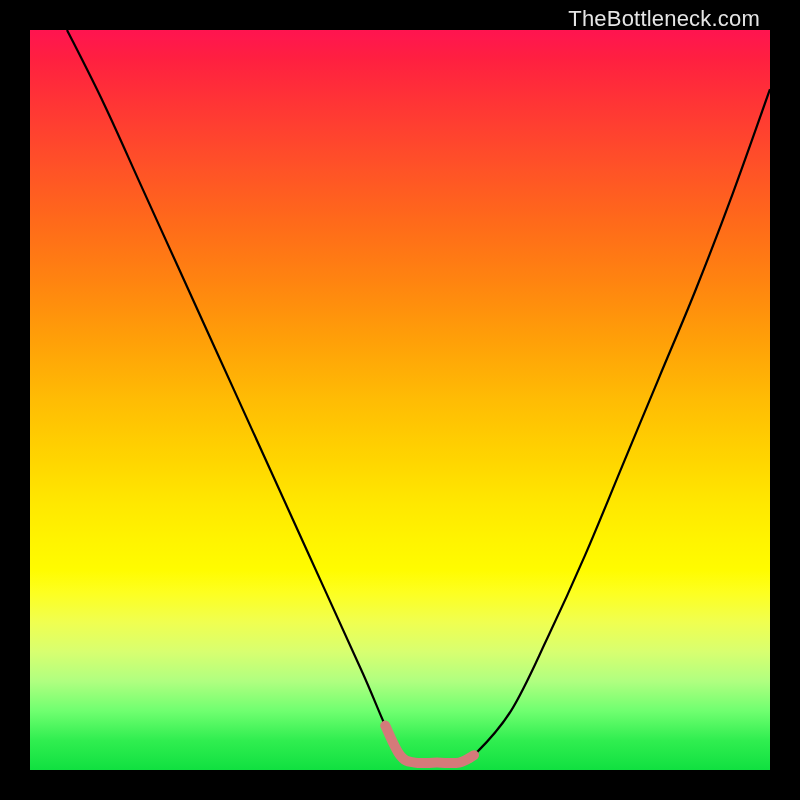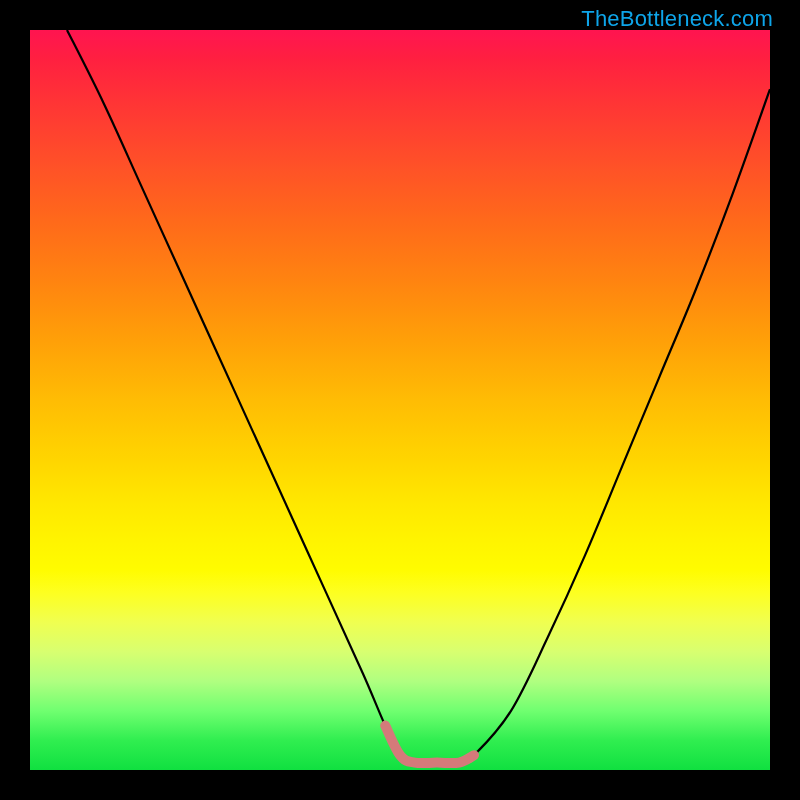--- a/index.html
+++ b/index.html
@@ -41,22 +41,22 @@
   .curve {
     position: absolute;
     left: 0; top: 0;
     width: 740px;
     height: 740px;
     pointer-events: none;
   }
   .watermark {
     position: absolute;
     top: 6px;
-    right: 27px;
-    color: #0ea5e9;
+    right: 40px;
+    color: #e5e5e5;
     font-size: 22px;
     font-weight: 500;
     letter-spacing: 0.2px;
   }
 </style>
 </head>
 <body>
 
 <div class="plot-area">
   <svg class="curve" viewBox="0 0 740 740" preserveAspectRatio="none">

